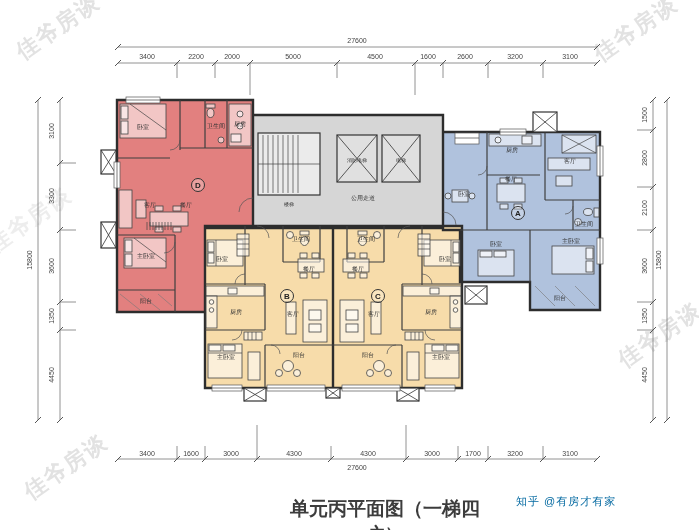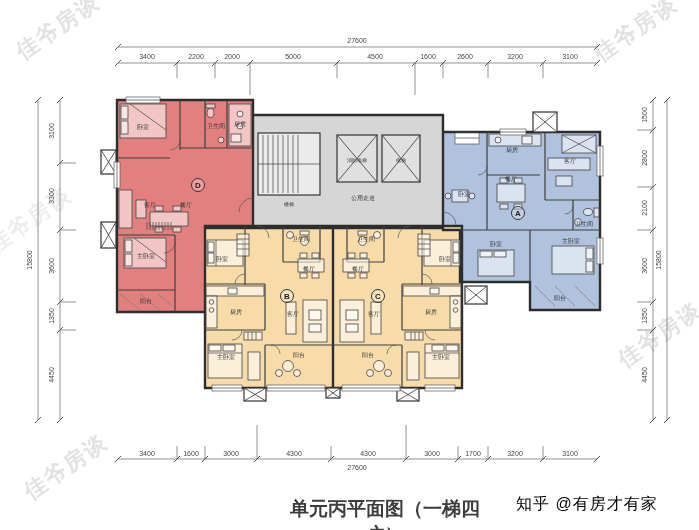--- a/index.html
+++ b/index.html
@@ -2,21 +2,21 @@
 <html><head>
 <meta charset="utf-8">
 <style>
   html,body{margin:0;padding:0;background:#fff;}
   #canvas{position:relative;width:699px;height:530px;background:#fff;overflow:hidden;
           font-family:"Liberation Sans",sans-serif;}
   .wm{position:absolute;font-size:22px;font-weight:bold;color:#e2e2e2;
       transform:rotate(-35deg);white-space:nowrap;pointer-events:none;letter-spacing:2px;}
   #title{position:absolute;left:275px;top:496px;width:220px;text-align:center;
          font-size:19px;font-weight:bold;color:#3c3c3c;}
-  #brand{position:absolute;left:516px;top:494px;font-size:16px;color:#000000;letter-spacing:1px;}
+  #brand{position:absolute;left:516px;top:494px;font-size:11px;color:#0369a1;letter-spacing:1px;}
   svg{position:absolute;left:0;top:0;}
   .wall-ext{fill:none;stroke:#2d2d2d;stroke-width:2.4;}
   .wall-int{fill:none;stroke:#3f3f3f;stroke-width:1.2;}
   .furn{fill:#ffffff;fill-opacity:.55;stroke:#444;stroke-width:.8;}
   .furn-line{fill:none;stroke:#444;stroke-width:.7;}
   .arc{fill:none;stroke:#555;stroke-width:.7;}
   .dim{fill:none;stroke:#777;stroke-width:.8;}
   .tick{fill:none;stroke:#555;stroke-width:1;}
   .dim-text{font-size:7px;fill:#444;}
   .room-text{font-size:6px;fill:#333;}

